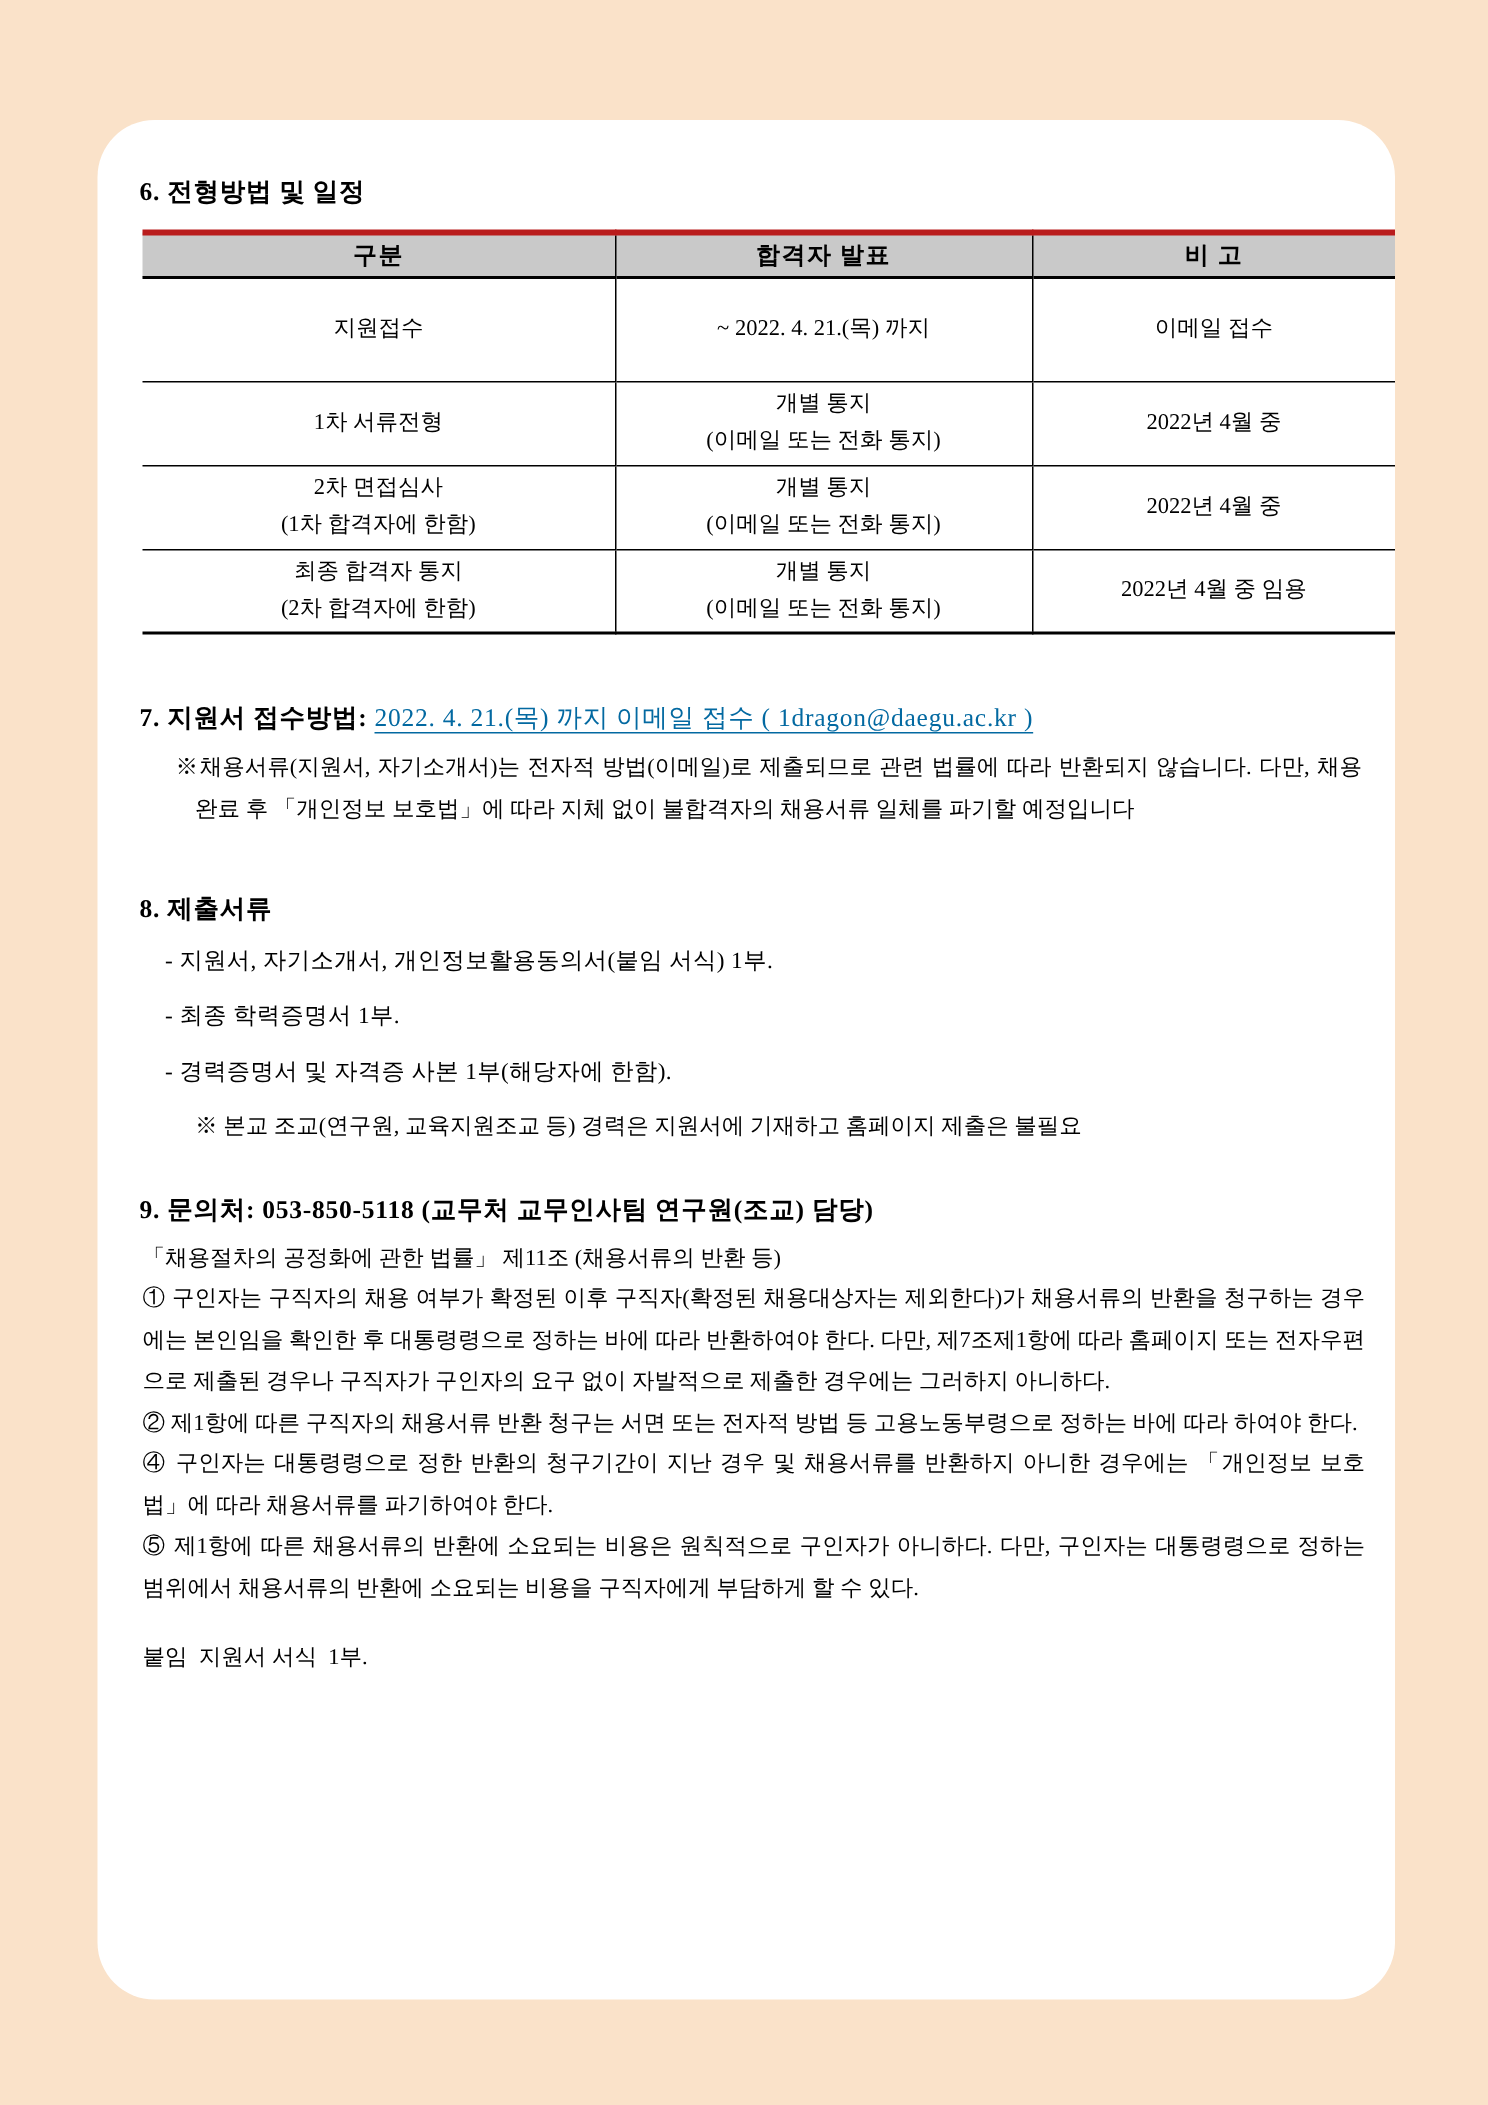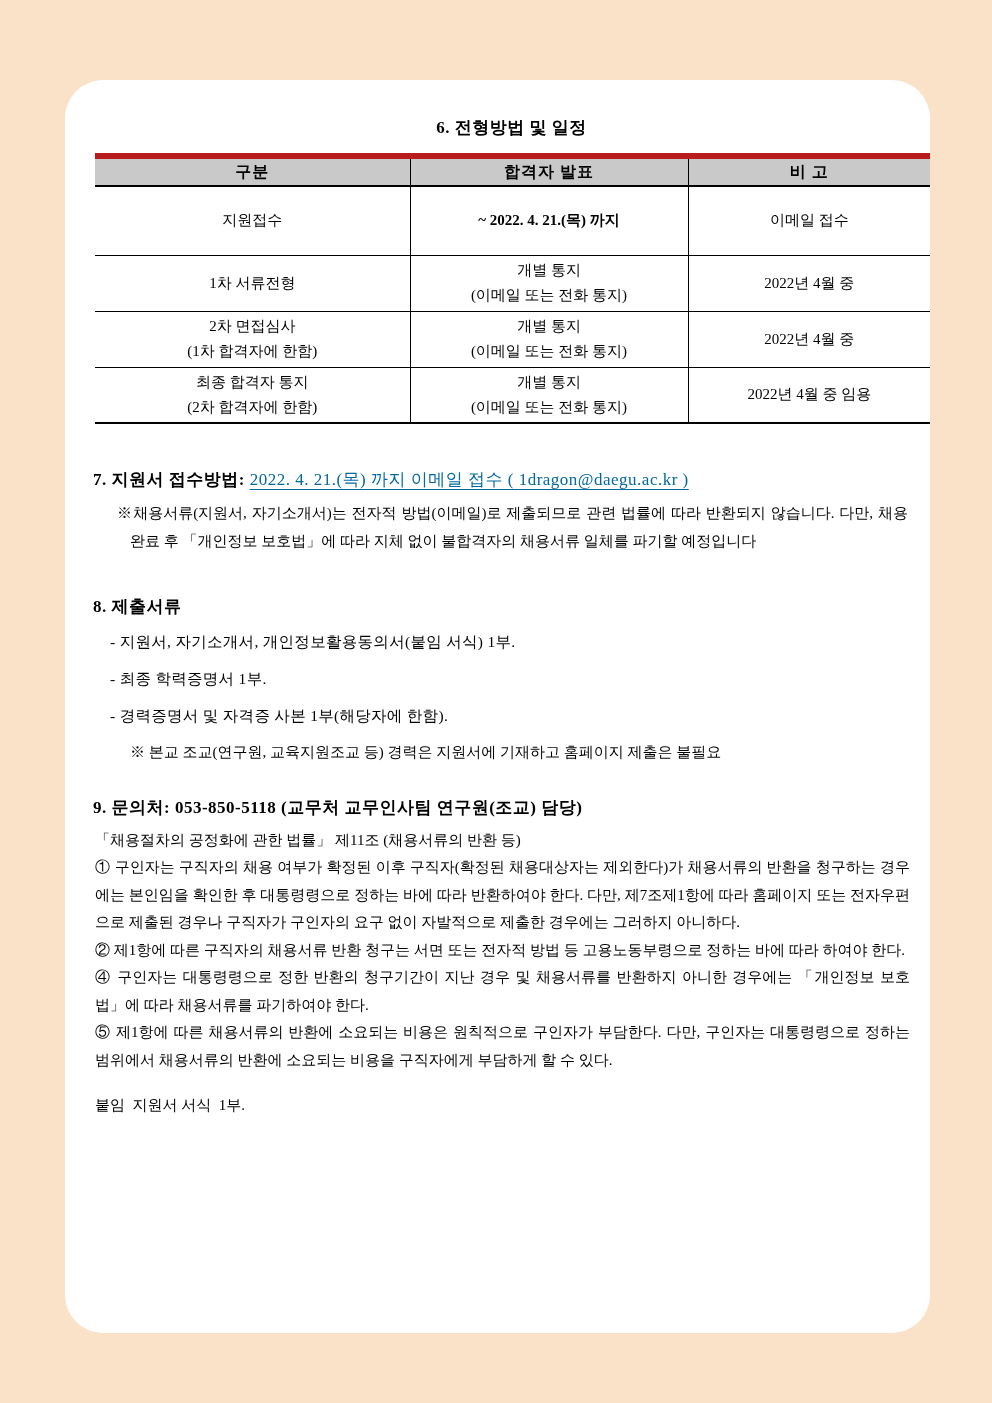--- a/index.html
+++ b/index.html
@@ -17,39 +17,39 @@
     background: #ffffff;
     border-radius: 38px;
     overflow: hidden;
   }
 
   .sec-heading {
     font-size: 17px; font-weight: bold;
     margin-left: 28px;
     letter-spacing: 0.5px;
   }
-  .h6 { margin-top: 36px; text-align: center; }
+  .h6 { margin-top: 36px; }
   .h7 { margin-top: 44px; }
   .h8 { margin-top: 40px; }
   .h9 { margin-top: 30px; }
 
   .link {
     color: #0369a1;
     font-weight: normal;
     text-decoration: underline;
     text-underline-offset: 4px;
   }
 
   
   table.sched {
     border-collapse: collapse;
     table-layout: fixed;
     margin: 14px 0 0 30px;
     width: 835px;
-    border-top: 6px solid #b91c1c;
+    border-top: 4px solid #b91c1c;
     border-bottom: 2px solid #000;
     font-size: 15px;
     text-align: center;
   }
   table.sched col.c1 { width: 315px; }
   table.sched col.c2 { width: 278px; }
   table.sched col.c3 { width: 242px; }
   table.sched th {
     background: #c9c9c9;
     font-size: 16px; font-weight: bold;
@@ -63,21 +63,21 @@
     line-height: 25px;
     vertical-align: middle;
     word-break: keep-all;
   }
   table.sched tr.r1 td { height: 69px; }
   table.sched th:nth-child(1), table.sched th:nth-child(2),
   table.sched td:nth-child(1), table.sched td:nth-child(2) {
     border-right: 1px solid #000;
   }
   .tline:empty { display: none; }
-  .bold { font-weight: bold; }
+  .bold { font-weight: normal; }
 
   
   .note7 {
     font-size: 15px; line-height: 27.5px;
     margin: 9px 22px 0 65px;
     text-indent: -13px;
     text-align: justify;
     word-break: break-all;
   }
   .doc-list { margin: 10px 22px 0 45px; font-size: 15.5px; }
@@ -185,17 +185,17 @@
     <div class="doc-item">- 최종 학력증명서 1부.</div>
     <div class="doc-item">- 경력증명서 및 자격증 사본 1부(해당자에 한함).</div>
   </div>
   <div class="note8">※ 본교 조교(연구원, 교육지원조교 등) 경력은 지원서에 기재하고 홈페이지 제출은 불필요</div>
 
   <div class="sec-heading h9">9. 문의처: 053-850-5118 (교무처 교무인사팀 연구원(조교) 담당)</div>
   <div class="law-title">「채용절차의 공정화에 관한 법률」 제11조 (채용서류의 반환 등)</div>
   <div class="clause">① 구인자는 구직자의 채용 여부가 확정된 이후 구직자(확정된 채용대상자는 제외한다)가 채용서류의 반환을 청구하는 경우에는 본인임을 확인한 후 대통령령으로 정하는 바에 따라 반환하여야 한다. 다만, 제7조제1항에 따라 홈페이지 또는 전자우편으로 제출된 경우나 구직자가 구인자의 요구 없이 자발적으로 제출한 경우에는 그러하지 아니하다.</div>
   <div class="clause">② 제1항에 따른 구직자의 채용서류 반환 청구는 서면 또는 전자적 방법 등 고용노동부령으로 정하는 바에 따라 하여야 한다.</div>
   <div class="clause">④ 구인자는 대통령령으로 정한 반환의 청구기간이 지난 경우 및 채용서류를 반환하지 아니한 경우에는 「개인정보 보호법」에 따라 채용서류를 파기하여야 한다.</div>
-  <div class="clause">⑤ 제1항에 따른 채용서류의 반환에 소요되는 비용은 원칙적으로 구인자가 부담한다. 다만, 구인자는 대통령령으로 정하는 범위에서 채용서류의 반환에 소요되는 비용을 구직자에게 부담하게 할 수 있다.</div>
+  <div class="clause">⑤ 제1항에 따른 채용서류의 반환에 소요되는 비용은 원칙적으로 구인자가 아니하다. 다만, 구인자는 대통령령으로 정하는 범위에서 채용서류의 반환에 소요되는 비용을 구직자에게 부담하게 할 수 있다.</div>
 
   <div class="attach">붙임  지원서 서식  1부.</div>
 
 </div>
 
 </body></html>

